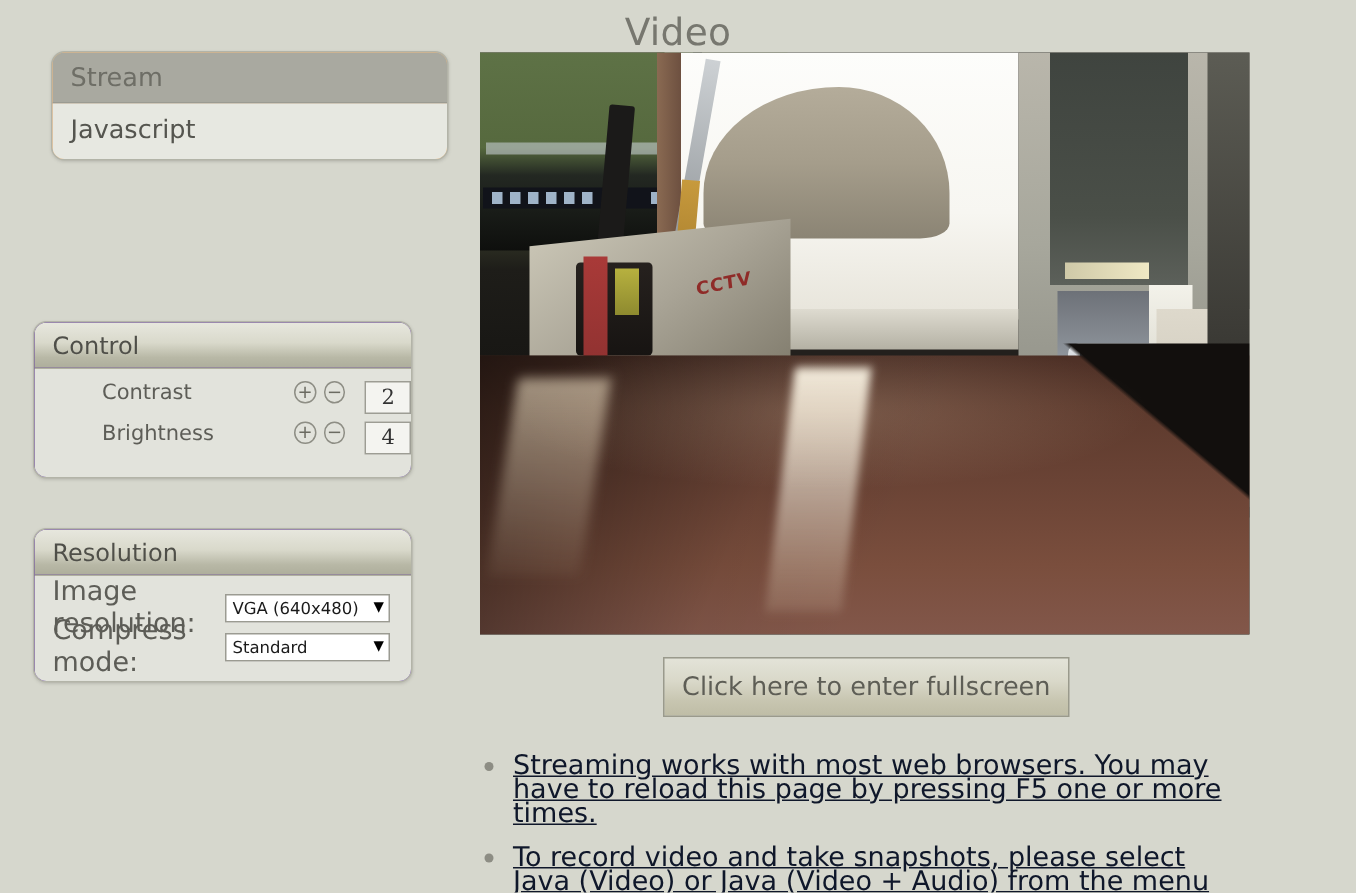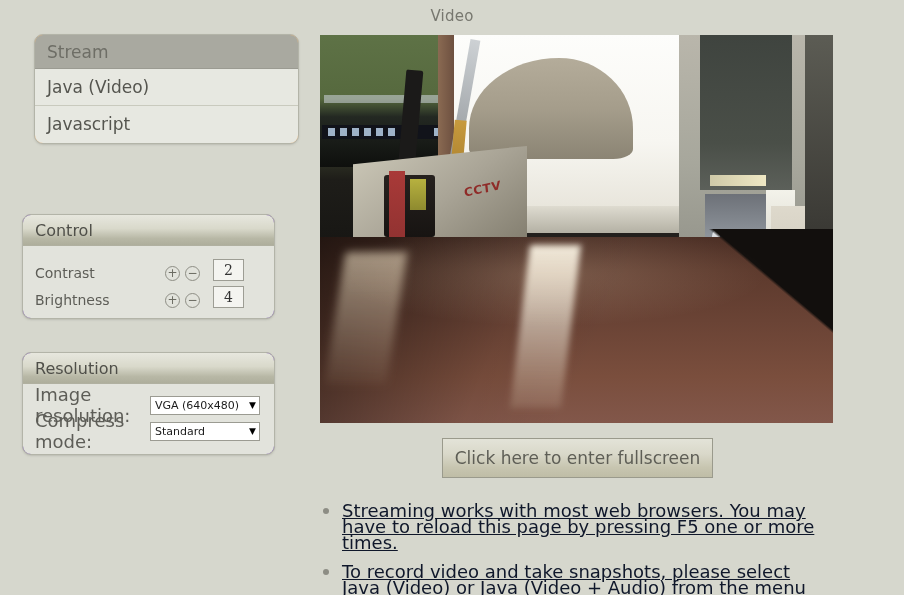--- a/index.html
+++ b/index.html
@@ -15,21 +15,21 @@
     color: #5a5a55;
     position: relative;
   }
 
   
   #page-title {
     position: absolute;
     left: 0; top: 7px;
     width: 904px;
     text-align: center;
-    font-size: 15px;
+    font-size: 25px;
     color: #77776f;
     letter-spacing: 0.2px;
   }
 
   
   .panel {
     position: absolute;
     background: #4c1d95;
     border: 1px solid #b3b4a8;
     border-radius: 9px;
@@ -85,23 +85,24 @@
     background: linear-gradient(to bottom, #e7e7de 0%, #d9d9cb 45%, #b8b8a6 78%, #aeae9c 100%);
     border-bottom: 1px solid #b0b0a0;
   }
   .panel-body {
     padding: 8px 0 10px 0;
     background: #e2e3dc;
   }
 
   .ctrl-row {
     display: flex;
-    align-items: flex-end;
+    align-items: flex-start;
     height: 27px;
     padding: 0 0 0 12px;
+    margin-left: 33px;
   }
   .ctrl-label {
     font-size: 14px;
     color: #5d5d57;
     width: 130px;
   }
   .round-btn {
     width: 15px; height: 15px;
     border: 1px solid #8e8e85;
     border-radius: 50%;
@@ -296,21 +297,20 @@
     background: #8d8d84;
   }
 </style>
 </head>
 <body style="background: rgb(214, 215, 205);">
 
 <div id="page-title">Video</div>
 
 <div class="panel" id="stream-panel">
   <div id="stream-header">Stream</div>
-  <div class="menu-item">Java (Video)</div>
   <div class="menu-item">Javascript</div>
 </div>
 
 <div class="panel" id="control-panel">
   <div class="panel-header">Control</div>
   <div class="panel-body">
 
     <div class="ctrl-row">
       <span class="ctrl-label">Contrast</span>
       <span class="round-btn">+</span>

